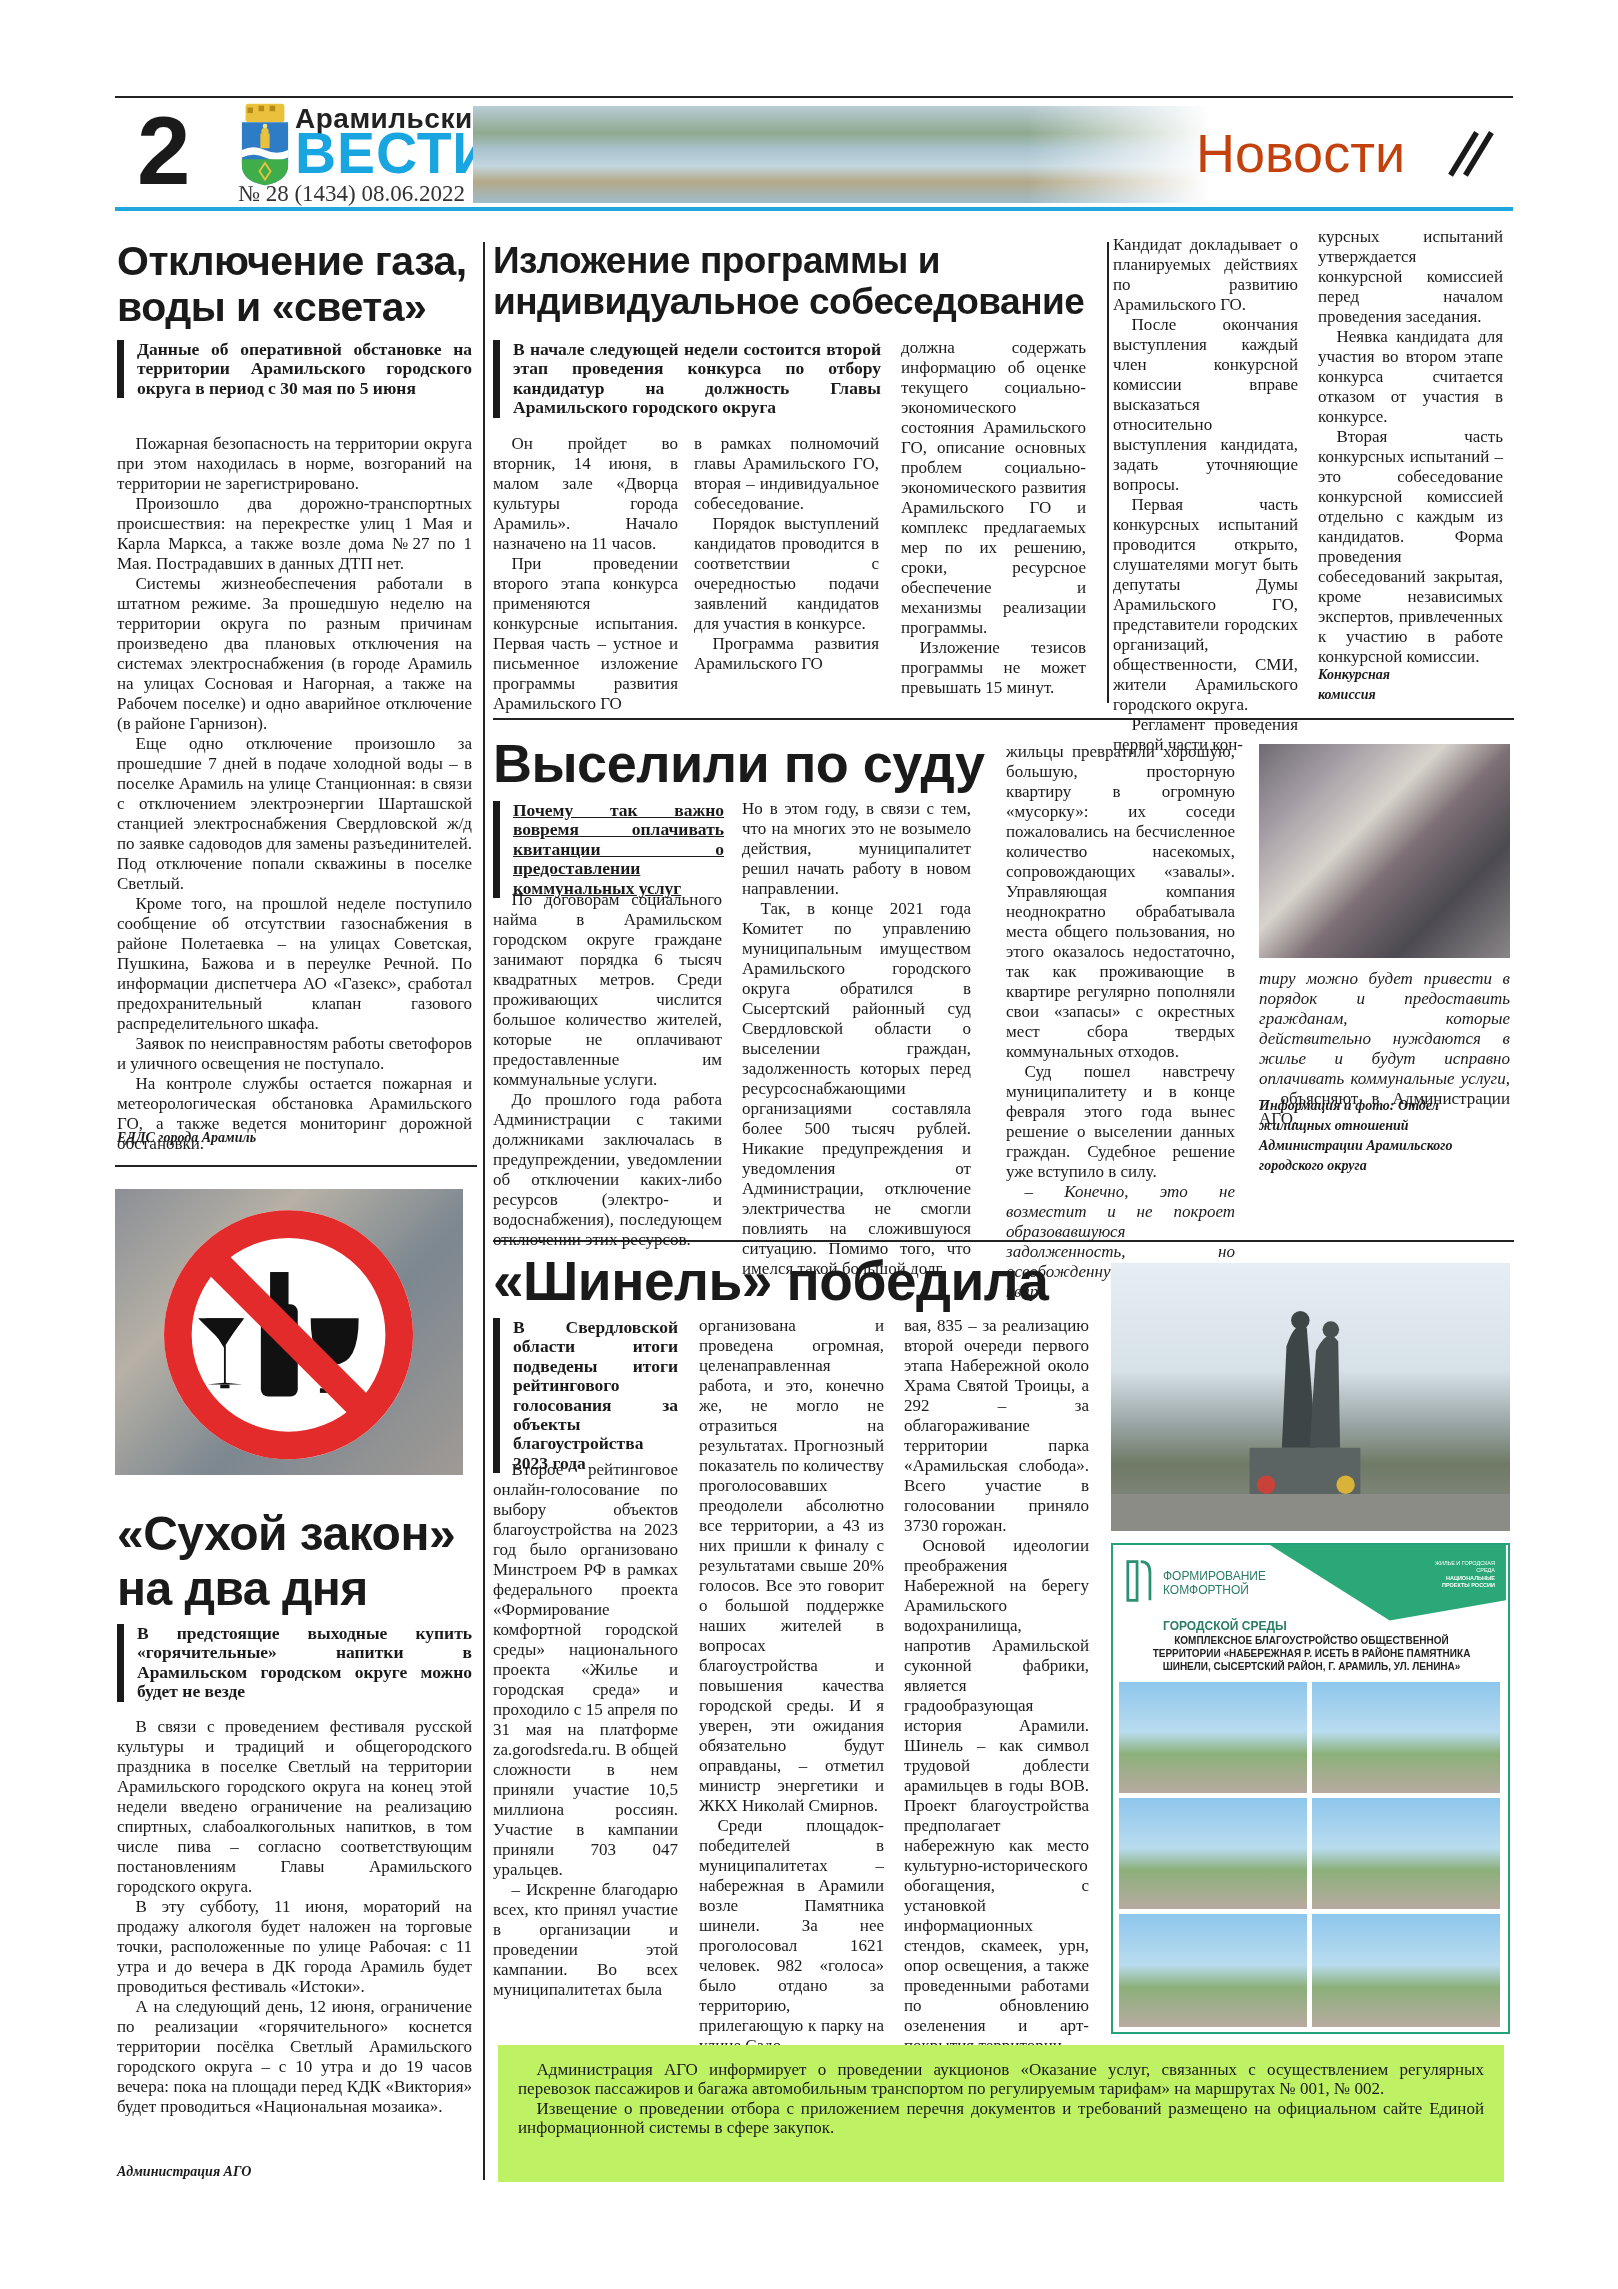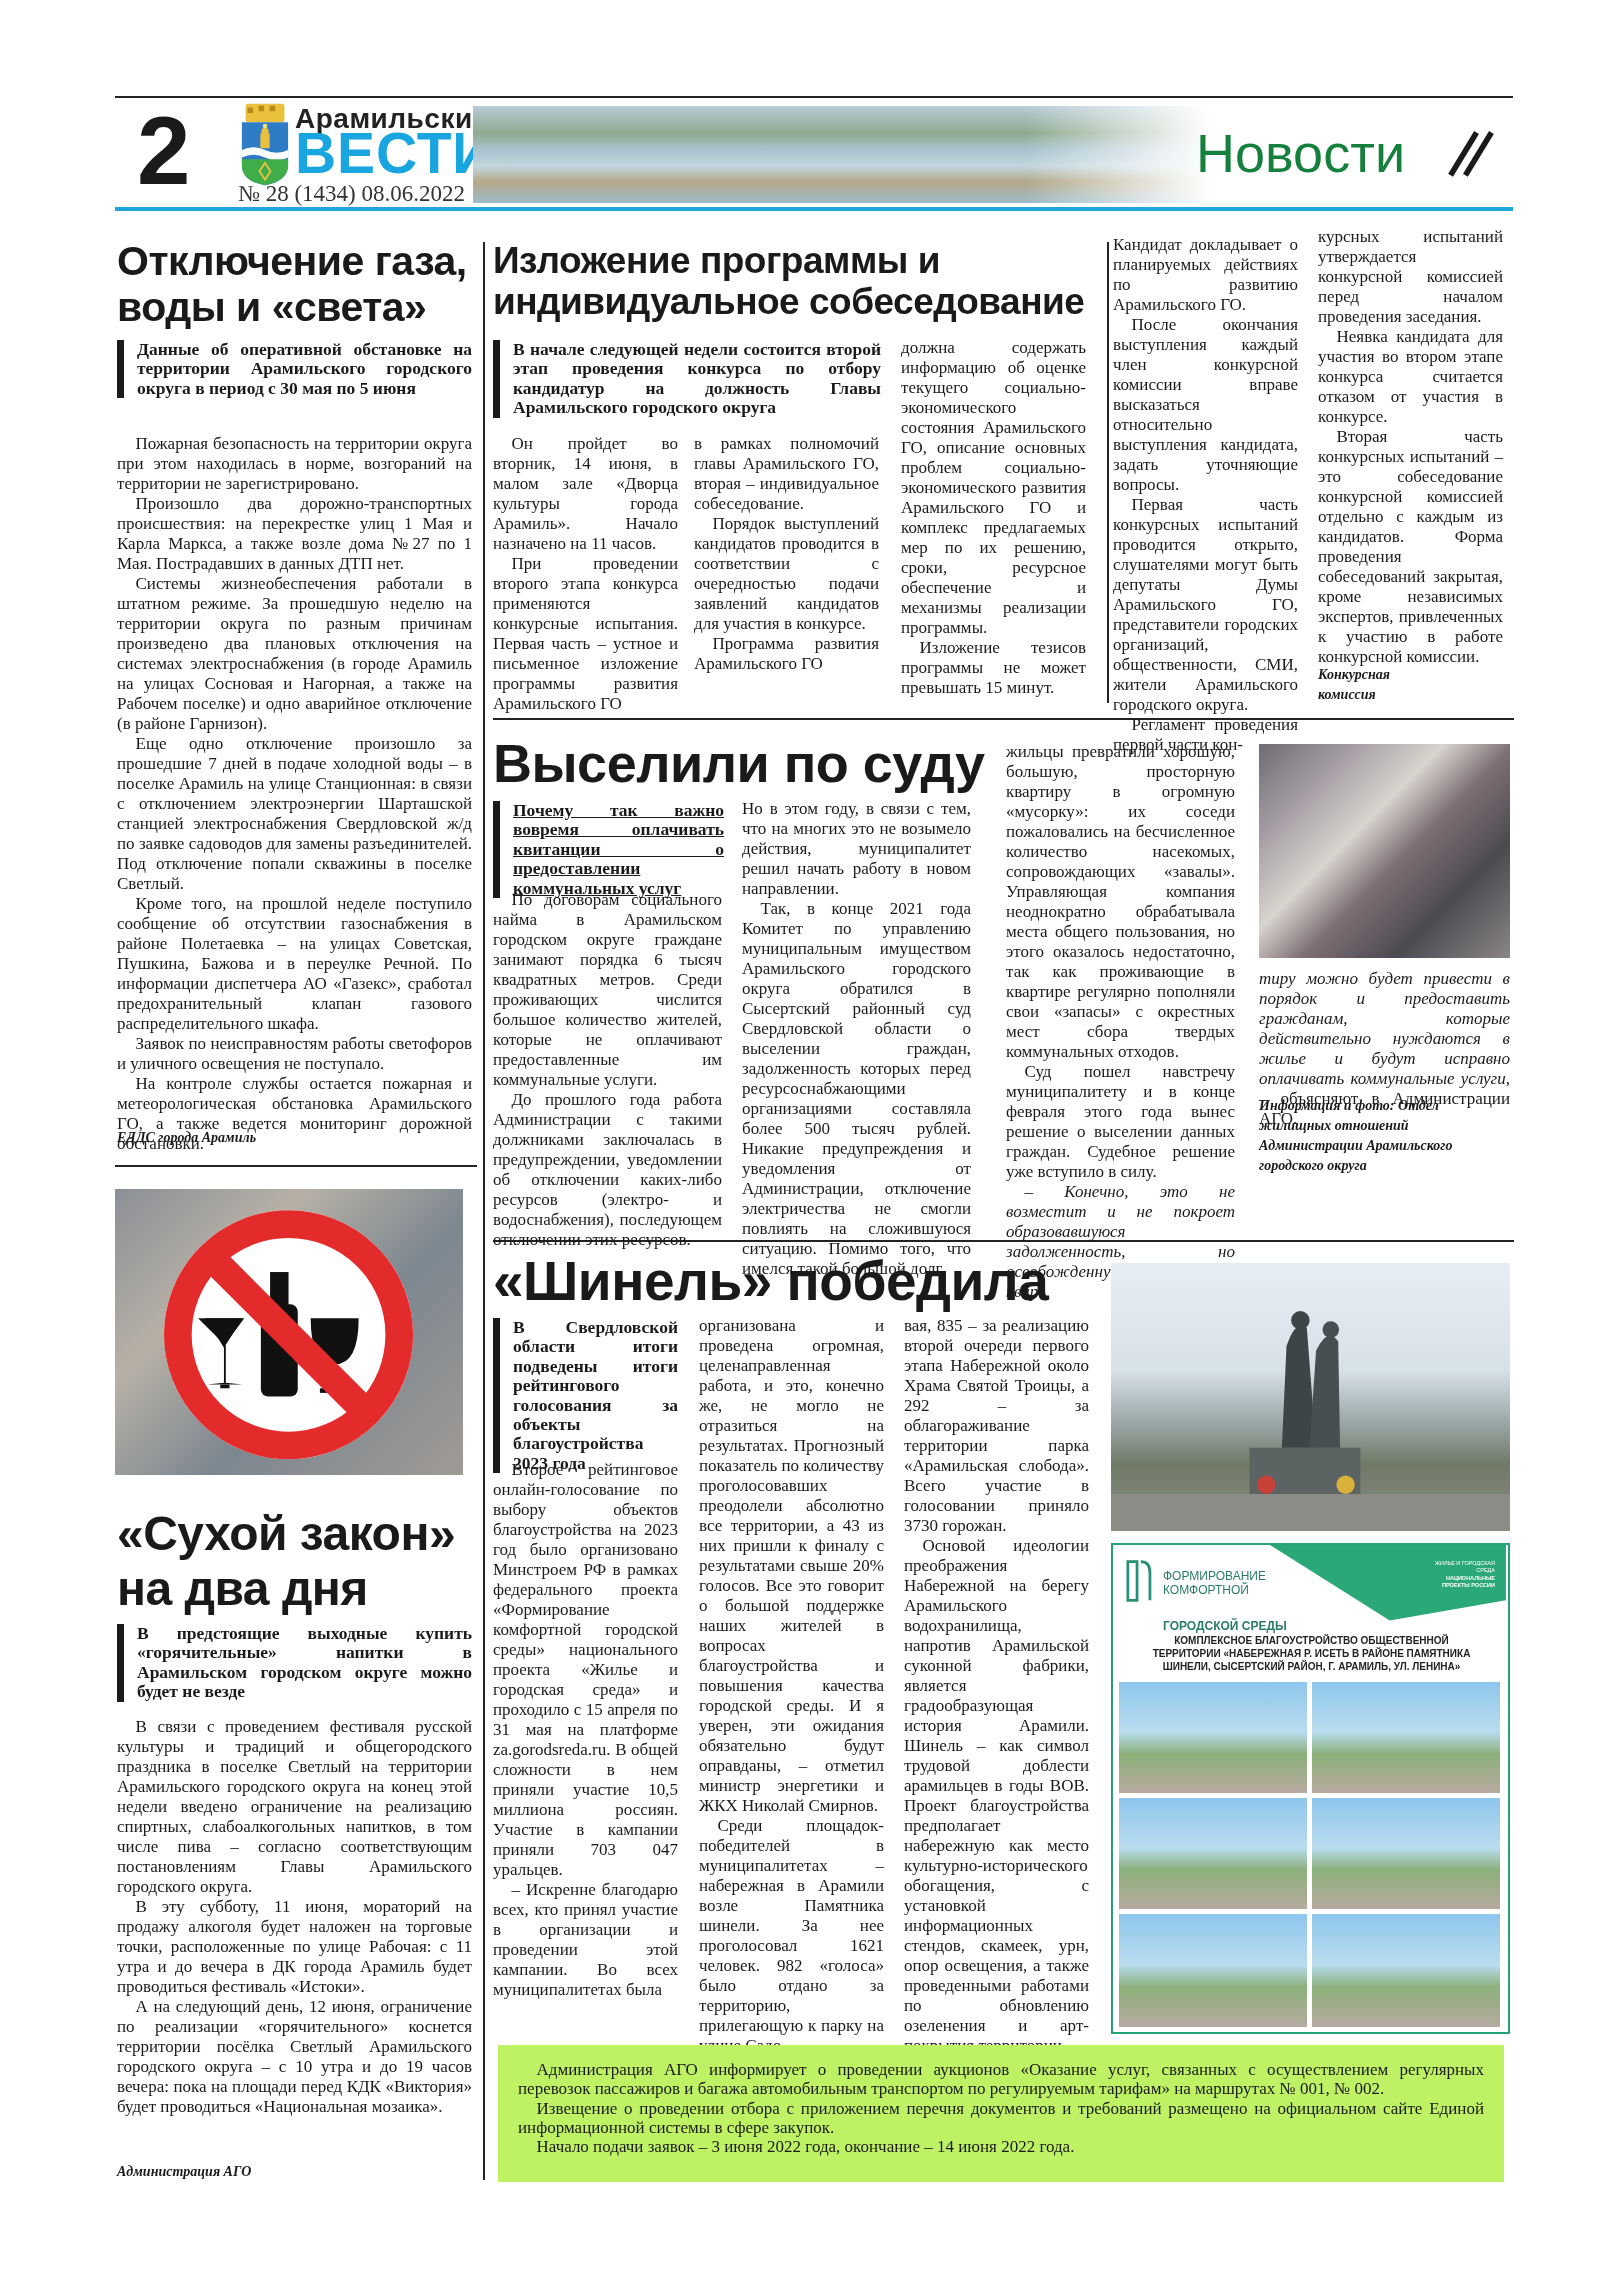--- a/index.html
+++ b/index.html
@@ -14,21 +14,21 @@
 
   .crest { left: 238px; top: 102px; width: 54px; height: 85px; }
   .masthead-small { left: 295px; top: 103px; font-family: "Liberation Sans", sans-serif; font-weight: 700; font-size: 28px; color: #222; letter-spacing: 0.5px; }
   .masthead-big { left: 295px; top: 124px; font-family: "Liberation Sans", sans-serif; font-weight: 700; font-size: 57px; line-height: 59px; color: #19a6e0; letter-spacing: 0.9px; }
   .issue { left: 238px; top: 181px; font-family: "Liberation Serif", serif; font-size: 23px; color: #333; }
 
   .banner { left: 473px; top: 106px; width: 738px; height: 97px;
     background: linear-gradient(180deg, #b9cdd6 0%, #8fa98f 28%, #a9c3cf 45%, #c2d6de 62%, #b4a888 78%, #9fbcc9 100%);
     -webkit-mask-image: linear-gradient(90deg, #000 75%, transparent 100%);
             mask-image: linear-gradient(90deg, #000 75%, transparent 100%); }
-  .section-label { left: 1196px; top: 118px; font-family: "Liberation Sans", sans-serif; font-size: 54px; line-height: 70px; color: #15803d; }
+  .section-label { left: 1196px; top: 118px; font-family: "Liberation Sans", sans-serif; font-size: 54px; line-height: 70px; color: #c2410c; }
   .slashes { left: 1445px; top: 127px; width: 52px; height: 52px; }
 
   .vline { background: #222; width: 1.8px; }
 
   h2.hl { font-family: "Liberation Sans", sans-serif; font-weight: 700; color: #1a1a1a; letter-spacing: -0.5px; }
   .lead { font-family: "Liberation Serif", serif; font-weight: 700; font-size: 17.5px; line-height: 19.4px; text-align: justify; border-left: 7.4px solid #1a1a1a; padding-left: 13px; }
   .body { font-family: "Liberation Serif", serif; font-size: 17px; line-height: 20px; text-align: justify; hyphens: auto; }
   .body p { text-indent: 18.5px; }
   .body p.noindent { text-indent: 0; }
   .sign { font-family: "Liberation Serif", serif; font-style: italic; font-weight: 700; font-size: 14px; line-height: 20px; }
@@ -241,15 +241,14 @@
     <div class="abs poster-img" style="left:5.5px; top:253px; width:188px; height:111px;"></div>
     <div class="abs poster-img" style="left:199px; top:253px; width:188px; height:111px;"></div>
     <div class="abs poster-img" style="left:5.5px; top:369px; width:188px; height:113px;"></div>
     <div class="abs poster-img" style="left:199px; top:369px; width:188px; height:113px;"></div>
   </div>
 </section>
 
 <section class="abs notice">
   <p>Администрация АГО информирует о проведении аукционов «Оказание услуг, связанных с осуществлением регулярных перевозок пассажиров и багажа автомобильным транспортом по регулируемым тарифам» на маршрутах № 001, № 002.</p>
   <p>Извещение о проведении отбора с приложением перечня документов и требований размещено на официальном сайте Единой информационной системы в сфере закупок.</p>
-  <p>Начало подачи заявок – 3 июня 2022 года, окончание – 14 июня 2022 года.</p>
 </section>
 
 
 </body></html>

